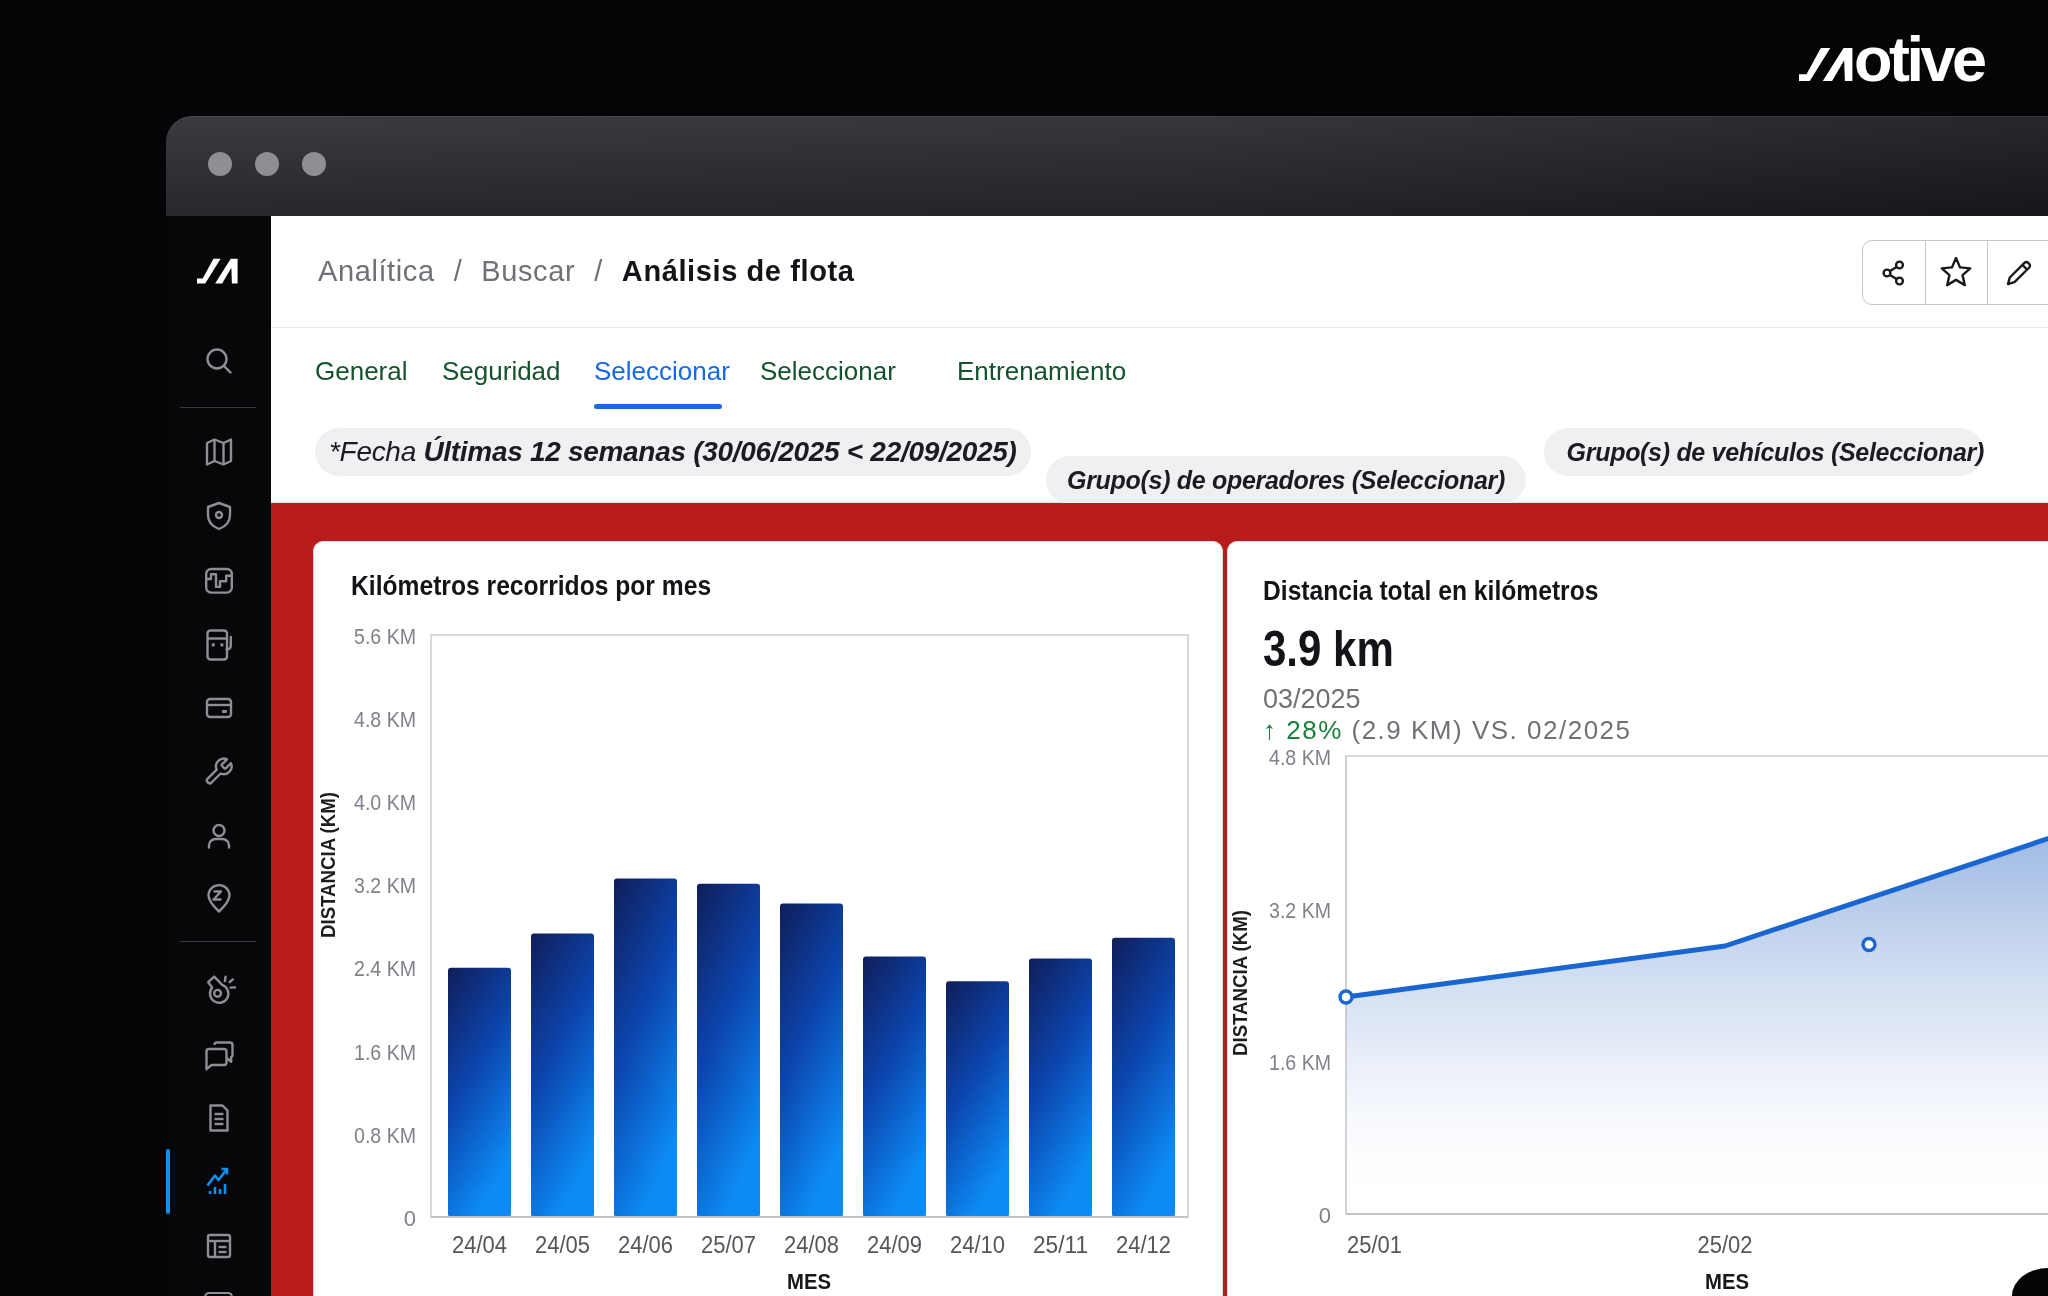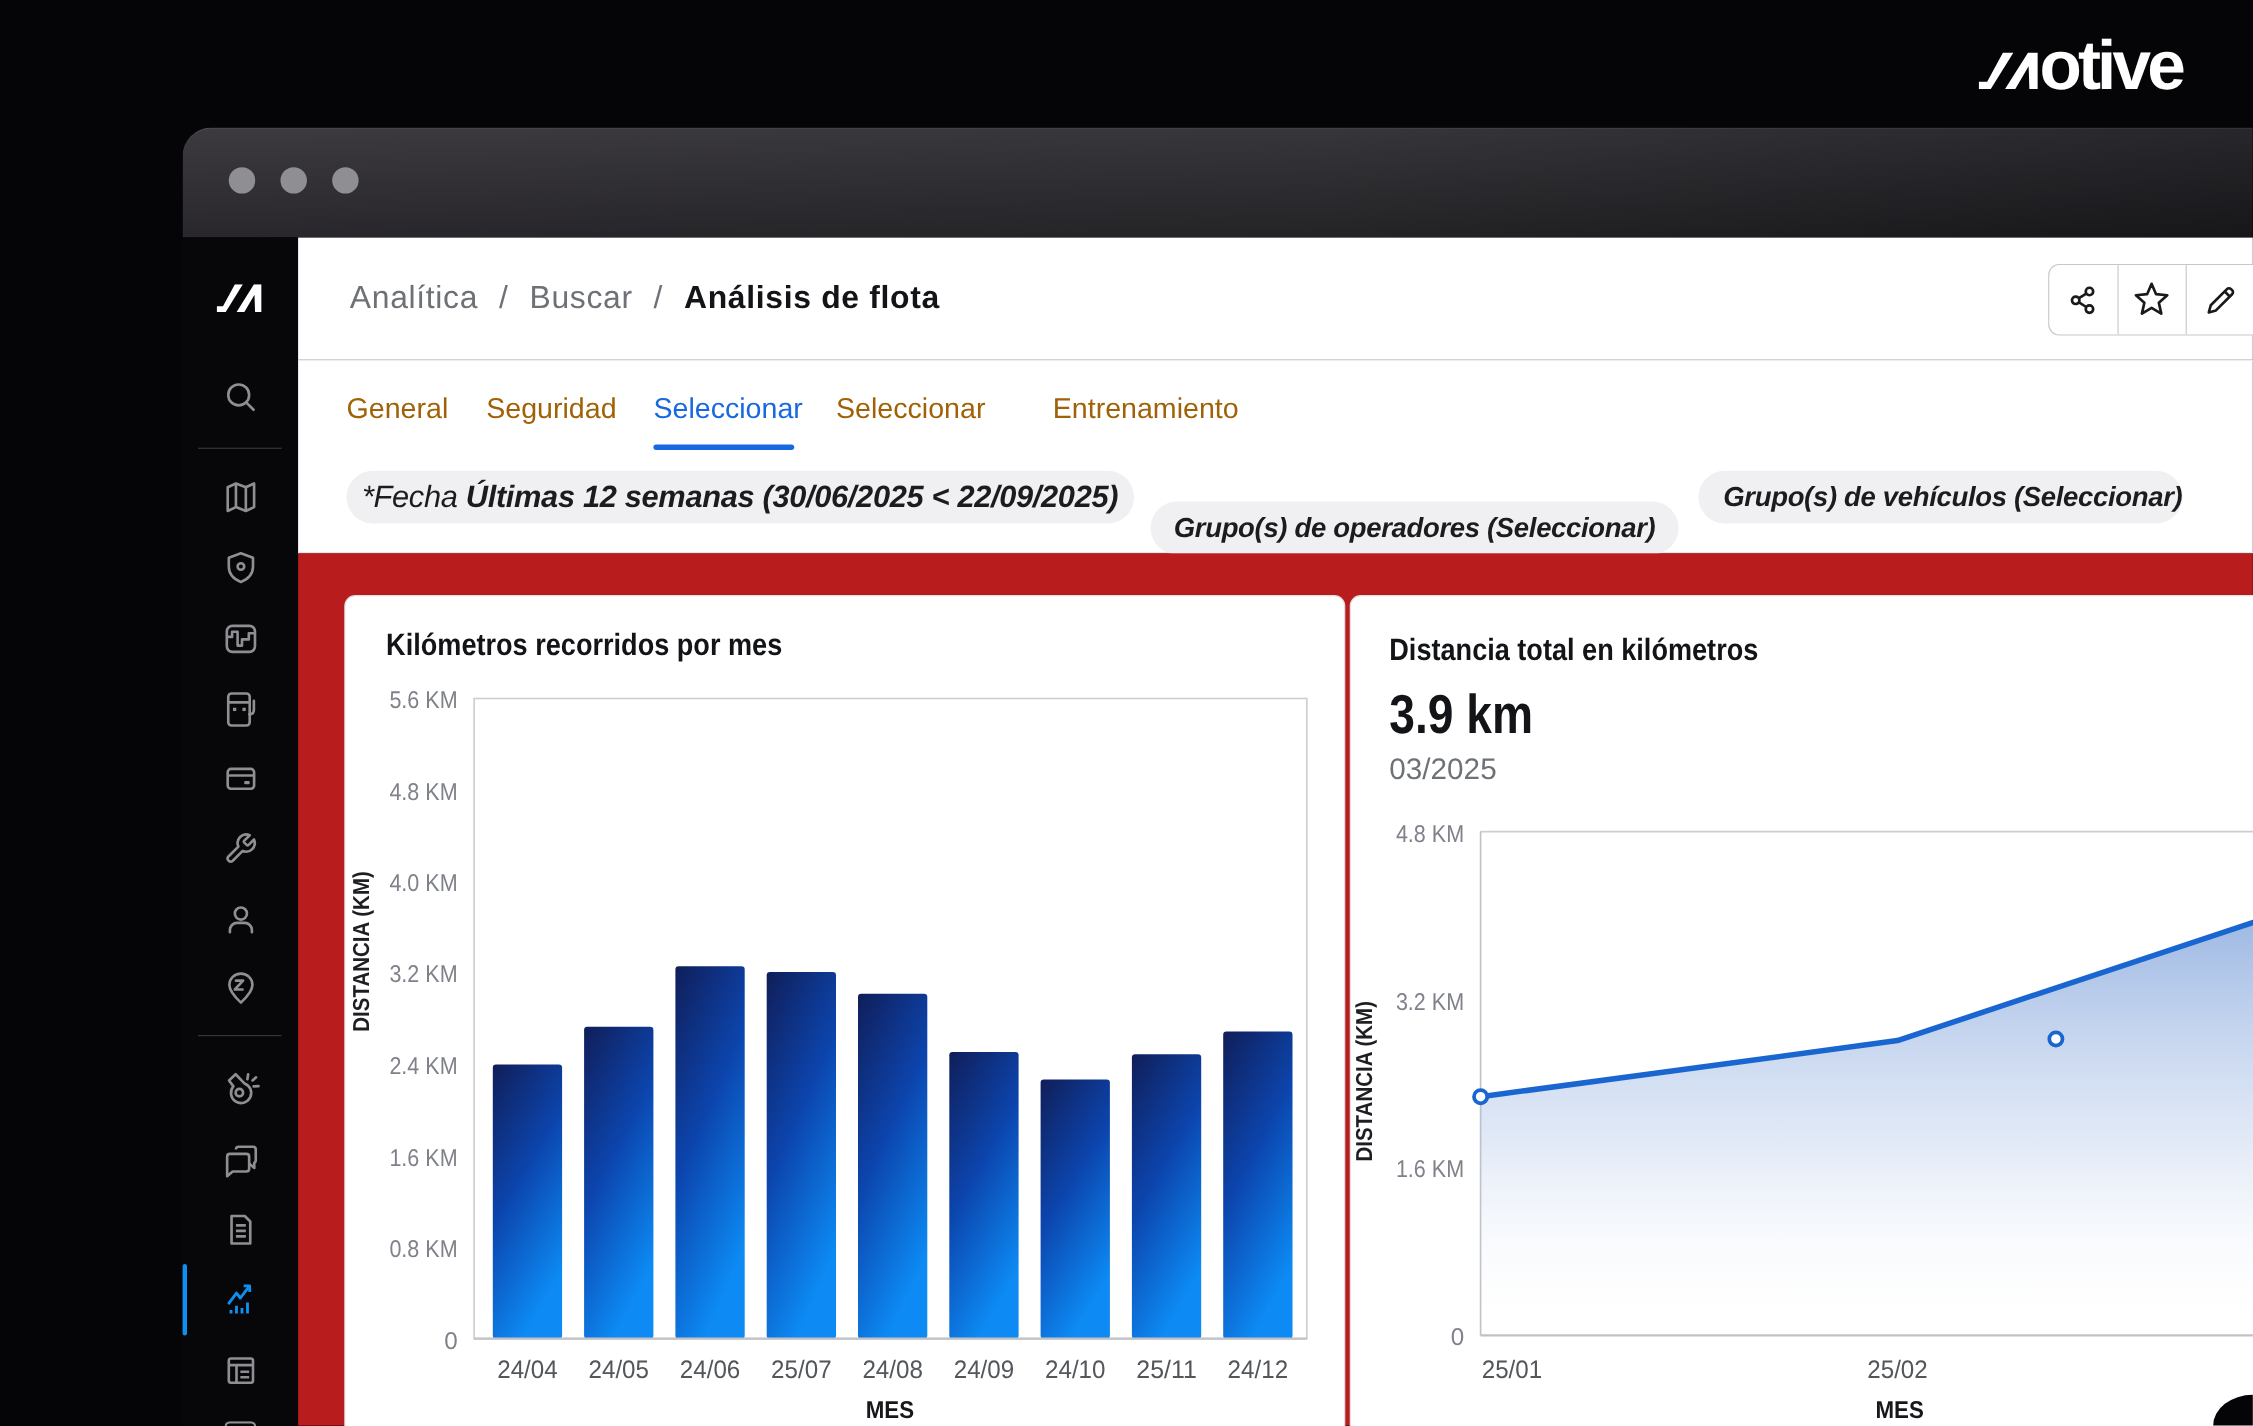--- a/index.html
+++ b/index.html
@@ -21,21 +21,21 @@
   #header { left:271px; top:216px; width:1777px; height:111px; background:#ffffff; }
   #crumb { position:absolute; left:47px; top:37px; font-size:29px; line-height:36px; letter-spacing:0.6px; color:#6e7277; }
   #crumb b { color:#131417; font-weight:bold; }
   #btngroup { position:absolute; left:1591px; top:24px; width:210px; height:65px;
     border:1.5px solid #c7c7cb; border-radius:10px; background:#fff; display:flex; }
   .btn { width:62.5px; height:100%; border-right:1.5px solid #c7c7cb; display:flex; align-items:center; justify-content:center; }
   .btn:last-child { border-right:none; }
   
   #subbar { left:271px; top:327px; width:1777px; height:176px; background:#fff;
      border-top:1px solid #e8e8ea; border-bottom:1px solid #e3e3e6; }
-  .tab { position:absolute; top:28px; font-size:26px; color:#a16207; }
+  .tab { position:absolute; top:28px; font-size:26px; color:#14532d; }
   #tabline { position:absolute; left:323px; top:76px; width:128px; height:5px; background:#1769e0; border-radius:3px;}
   .chip { position:absolute; top:100px; height:48px; border-radius:24px; background:#f0f0f2;
      font-size:25px; color:#1b1c20; line-height:48px; padding:0 22px; white-space:nowrap; letter-spacing:-0.3px;font-style:italic; }
   .chip b { font-weight:bold; }
   
   #content { left:271px; top:503px; width:1777px; height:793px; background:#b91c1c; }
   .card { position:absolute; top:38px; background:#fff; border:1px solid #e0e0e3; border-radius:10px; }
   #card1 { left:42px; width:910px; height:800px; }
   #card2 { left:956px; width:870px; height:800px; }
   .cardtitle { position:absolute; font-size:28px; font-weight:bold; color:#131417; transform:scaleX(0.88); transform-origin:left center; white-space:nowrap; }
@@ -241,20 +241,21 @@
         <text x="829.5" y="711" textLength="55" lengthAdjust="spacingAndGlyphs">24/12</text>
       </g>
       <text x="495" y="747" font-size="22" font-weight="bold" fill="#17181b" text-anchor="middle" textLength="44" lengthAdjust="spacingAndGlyphs">MES</text>
       <text x="21" y="323" font-size="21" font-weight="bold" fill="#1d1e22" text-anchor="middle" transform="rotate(-90 21 323)" textLength="146" lengthAdjust="spacingAndGlyphs">DISTANCIA (KM)</text>
     </svg>
   </div>
   <div class="card" id="card2">
     <div class="cardtitle" style="left:35px; top:33px;">Distancia total en kilómetros</div>
     <div style="position:absolute;left:35px;top:78px;font-size:50px;font-weight:bold;color:#131417;transform:scaleX(0.84);transform-origin:left center;">3.9 km</div>
     <div style="position:absolute;left:35px;top:142px;font-size:27px;color:#6e7277;">03/2025</div>
+    <div style="position:absolute;left:35px;top:173px;font-size:26px;color:#6e7277;letter-spacing:1.5px;"><span style="color:#1b7f3e;">↑ 28%</span> (2.9 KM) VS. 02/2025</div>
     <svg id="chart2" width="870" height="800" style="position:absolute;left:0;top:0;">
       <defs>
         <linearGradient id="ag" x1="0" y1="0" x2="0" y2="1">
           <stop offset="0" stop-color="#6f97d6" stop-opacity="0.72"></stop>
           <stop offset="0.55" stop-color="#a9c0e6" stop-opacity="0.34"></stop>
           <stop offset="1" stop-color="#ffffff" stop-opacity="0"></stop>
         </linearGradient>
       </defs>
       <line x1="118" y1="214" x2="870" y2="214" stroke="#ccced2" stroke-width="1.5"></line>
       <line x1="118" y1="214" x2="118" y2="672" stroke="#c2c2c6" stroke-width="1.5"></line>

